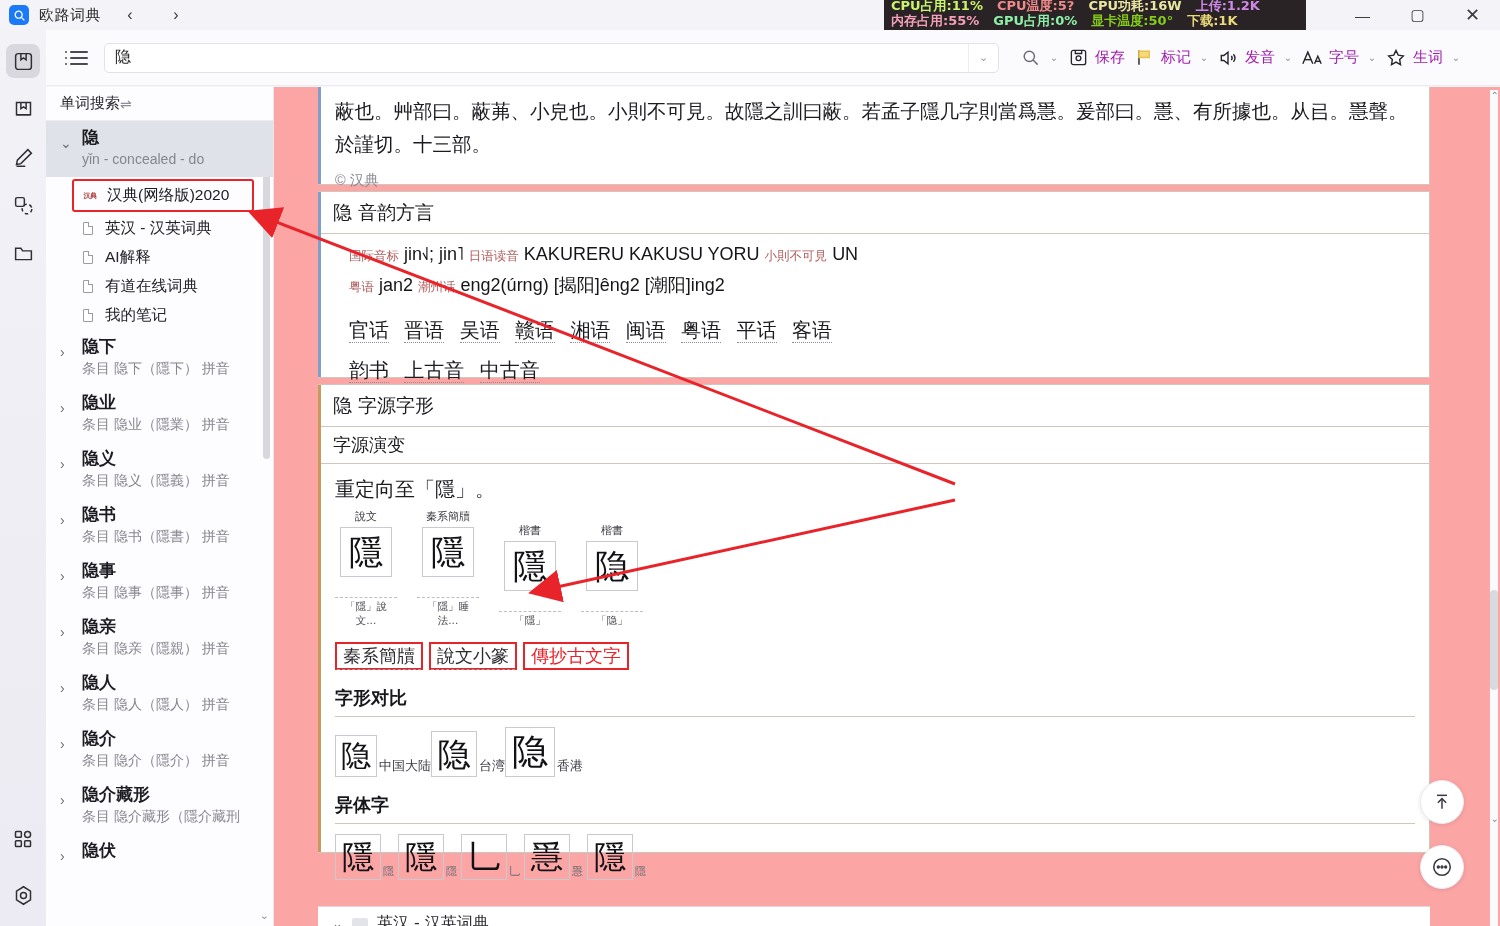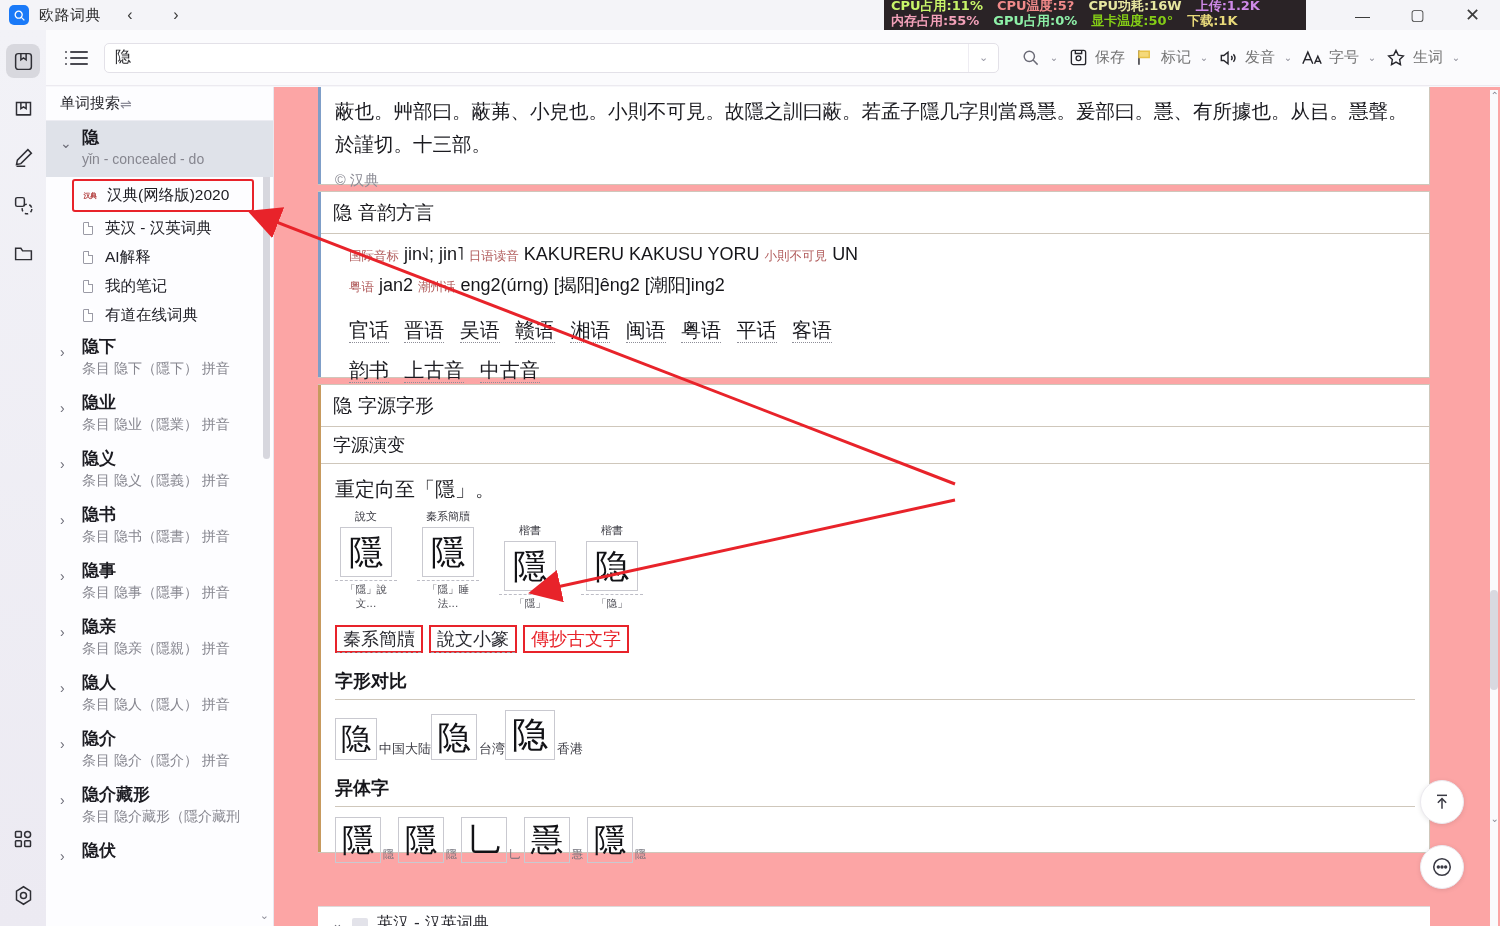--- a/index.html
+++ b/index.html
@@ -80,21 +80,21 @@
     background: #fff; border: 1px solid #e3e1e8; border-radius: 5px;
   }
   .searchwrap input {
     flex: 1; border: 0; outline: 0; height: 28px; padding: 0 10px;
     font-size: 16px; color: #1e1e22; background: transparent;
     font-family: "Liberation Sans", sans-serif;
   }
   .sw-caret { width: 30px; height: 28px; border-left: 1px solid #eeecf2;
               display:flex; align-items:center; justify-content:center; color:#9a9aa6; font-size: 11px; }
   .tbgroup { display: flex; align-items: center; margin-left: 16px; }
-  .tbitem { display: flex; align-items: center; gap: 6px; padding: 0 4px; height: 34px; color: #737373; font-size: 15px; }
+  .tbitem { display: flex; align-items: center; gap: 6px; padding: 0 4px; height: 34px; color: #a21caf; font-size: 15px; }
   .tbitem .gi { width: 22px; height: 22px; display:flex; align-items:center; justify-content:center; }
   .tbcaret { width: 18px; text-align: center; color: #8e8e9a; font-size: 10px; }
 
   
   .sidebar {
     position: absolute; left: 46px; top: 87px; width: 228px; height: 839px;
     background: #fdfdff; border-right: 1px solid #e9e7ee;
   }
   .sb-head {
     height: 34px; display: flex; align-items: center; 
@@ -175,21 +175,21 @@
 
   .glyph-row { display: flex; align-items: flex-end; padding: 2px 0 4px 16px; gap: 20px; }
   .glyph-cell { width: 62px; text-align: center; }
   .glyph-cap { font-size: 11px; color: #3a3a42; margin-bottom: 3px; }
   .glyph-box {
     width: 52px; height: 50px; margin: 0 auto; border: 1px solid #c9c9d0;
     display: flex; align-items: center; justify-content: center;
     font-size: 34px; color: #121216; line-height: 1;
     font-family: "DejaVu Sans", "Liberation Serif", serif;
   }
-  .glyph-foot { font-size: 10.5px; color: #4a4a52; margin-top: 3px; border-top: 1px dashed #bdbdc6; padding-top: 2px; }
+  .glyph-foot { font-size: 10.5px; color: #4a4a52; margin-top: 20px; border-top: 1px dashed #bdbdc6; padding-top: 2px; }
 
   .tabrow { display: flex; gap: 6px; padding: 10px 0 6px 16px; align-items: center; }
   .tab {
     font-size: 18px; padding: 3px 6px; color: #2a2a30;
     border-bottom: 1px dashed #9b9ba4;
   }
   .tab.red { color: #e8232a; border-bottom: 1px dashed #e8232a; }
   .tab-hl { border: 2px solid #e8232a; }
 
   .section-h { font-size: 18px; font-weight: bold; color: #16161b; padding: 10px 0 6px 16px; }
@@ -441,27 +441,27 @@
       <div class="sb-dict">
         <span class="dicon">
             <span class="page-sheet"></span>
           </span>
         <span class="dlabel">AI解释</span>
       </div>
       <div class="sb-dict">
         <span class="dicon">
             <span class="page-sheet"></span>
           </span>
-        <span class="dlabel">我的笔记</span>
+        <span class="dlabel">有道在线词典</span>
       </div>
       <div class="sb-dict">
         <span class="dicon">
             <span class="page-sheet"></span>
           </span>
-        <span class="dlabel">有道在线词典</span>
+        <span class="dlabel">我的笔记</span>
       </div>
 
       <div class="sb-entry">
         <span class="chev">›</span>
         <div class="word">隐下</div>
         <div class="sub">条目 隐下（隱下） 拼音</div>
       </div>
       <div class="sb-entry">
         <span class="chev">›</span>
         <div class="word">隐业</div>

